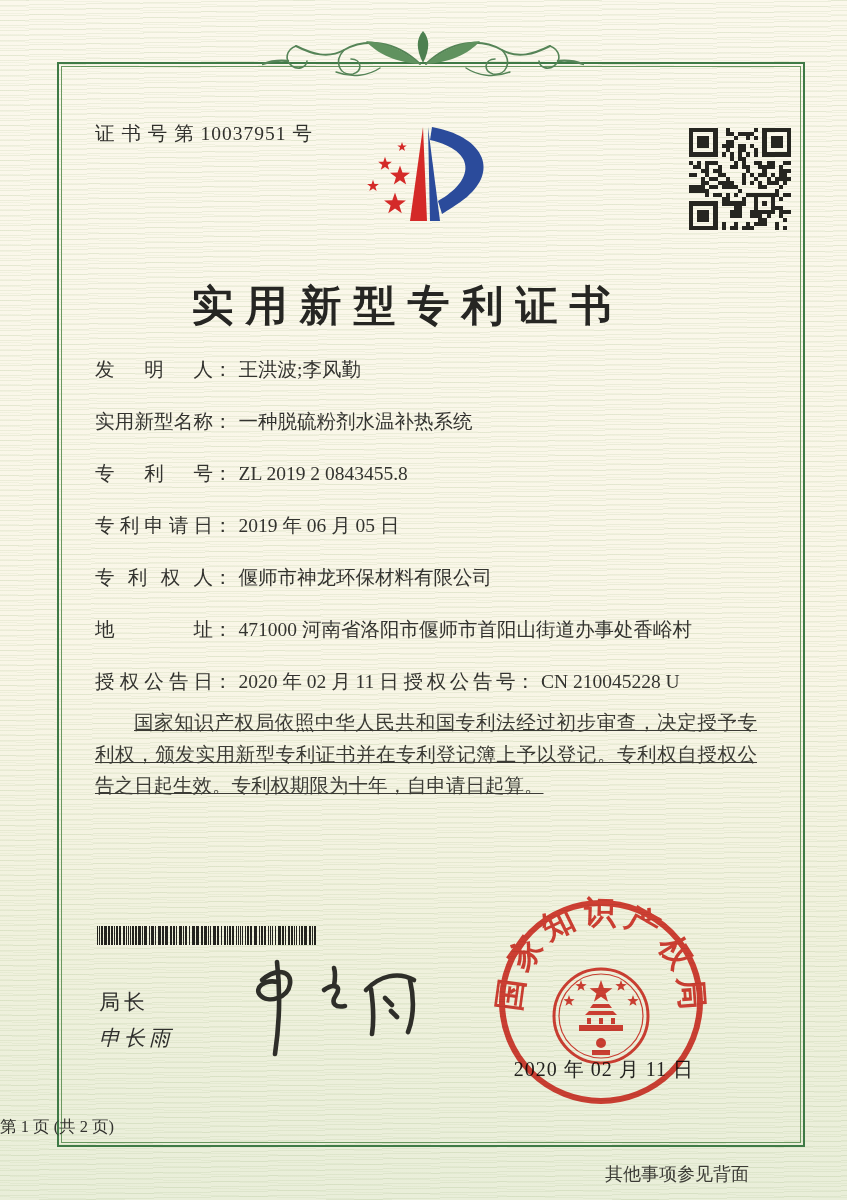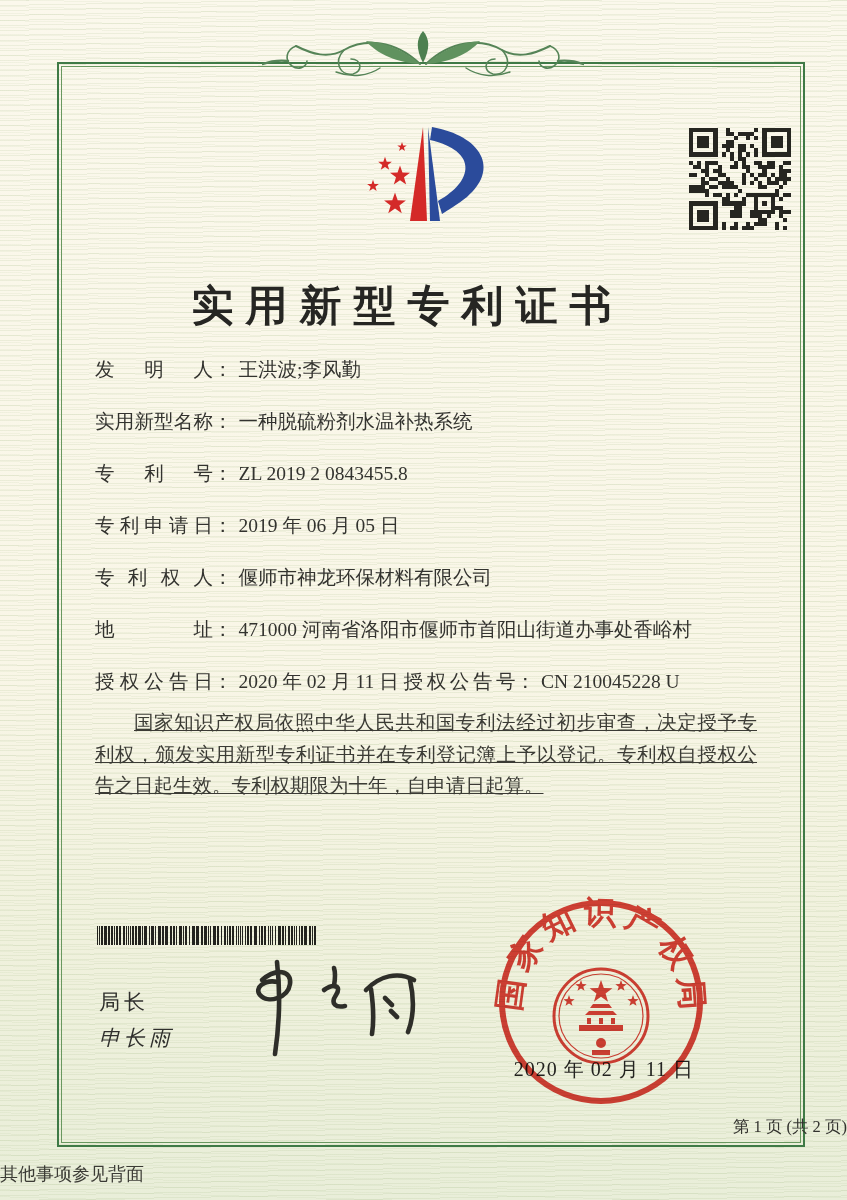--- a/index.html
+++ b/index.html
@@ -32,22 +32,22 @@
   .paras{left:95px;top:707px;width:662px;font-size:19.5px;line-height:31.5px;
     color:#3b3b35;text-align:justify;}
   .paras p{margin:0;text-indent:2em;text-decoration:underline;}
   .barcode{left:97px;top:926px;width:220px;height:19px;}
   .director-title{left:99px;top:988px;font-size:21px;letter-spacing:4px;}
   .director-name{left:99px;top:1024px;font-size:21px;letter-spacing:4px;font-style:italic;}
   .signature{left:238px;top:958px;width:200px;height:104px;}
   .seal{left:494px;top:895px;width:214px;height:214px;opacity:.88;mix-blend-mode:multiply;}
   .seal-date{left:509px;top:1056px;width:190px;text-align:center;font-size:20px;
     letter-spacing:1px;color:#232320;z-index:0;}
-  .page-footer{left:0;top:1116px;width:847px;text-align:right;font-size:16.5px;color:#33332f;}
-  .back-note{left:0;top:1162px;width:749px;text-align:left;font-size:18px;color:#3b3b35;}
+  .page-footer{left:0;top:1116px;width:847px;text-align:left;font-size:16.5px;color:#33332f;}
+  .back-note{left:0;top:1162px;width:749px;text-align:right;font-size:18px;color:#3b3b35;}
 </style>
 </head>
 <body>
 
 <div class="page">
 
   <div class="frame"></div>
 
   <svg class="flourish" viewBox="0 0 322 68">
     <g id="fr" stroke="#558457" fill="none" stroke-width="2" stroke-linecap="round">
@@ -55,20 +55,21 @@
       <path d="M240,23 C251,35 244,49 231,47 C221,45 222,32 233,32" stroke-width="1.6"></path>
       <path d="M164,37 C180,23 200,15 218,14 C207,27 186,36 164,37 Z" fill="#60925f" stroke="none"></path>
       <path d="M288,19 C298,23 300,33 292,39 C286,43 278,41 277,34" stroke-width="1.6"></path>
       <path d="M204,41 C216,49 232,51 248,45" stroke-width="1.4"></path>
       <path d="M296,34 C305,33 313,34 321,37" stroke-width="2.4"></path>
     </g>
     <use href="#fr" transform="matrix(-1 0 0 1 322 0)"></use>
     <path d="M161,36 C154,22 154,12 161,4 C168,12 168,22 161,36 Z" fill="#4d8050"></path>
   </svg>
 
+  <div class="cert-no">证 书 号 第 10037951 号</div>
 
   <svg class="logo" viewBox="0 0 175 130">
     <defs>
       <path id="star" d="M0,-10 L2.35,-3.24 L9.51,-3.09 L3.8,1.24 L5.88,8.09 L0,4 L-5.88,8.09 L-3.8,1.24 L-9.51,-3.09 L-2.35,-3.24 Z"></path>
     </defs>
     <g fill="#d42a28">
       <use href="#star" transform="translate(50,36) scale(0.5)"></use>
       <use href="#star" transform="translate(33,53) scale(0.72)"></use>
       <use href="#star" transform="translate(21,75) scale(0.62)"></use>
       <use href="#star" transform="translate(48,65) scale(1.05)"></use>

